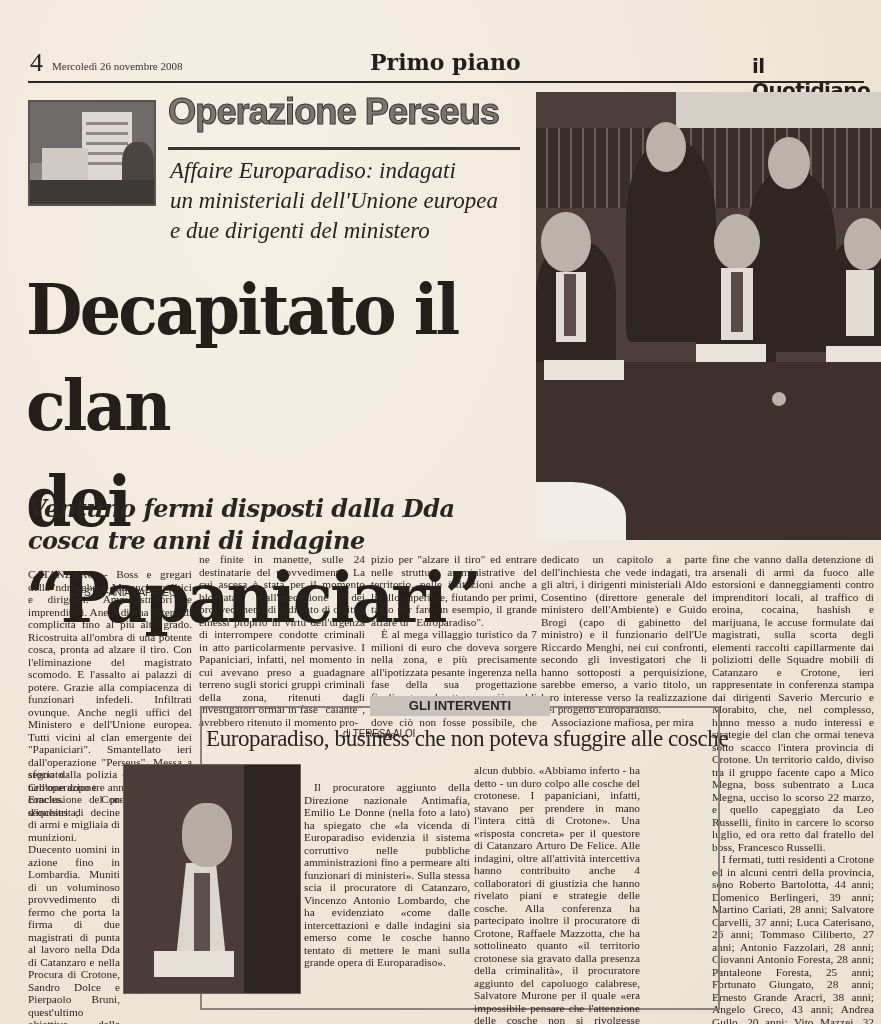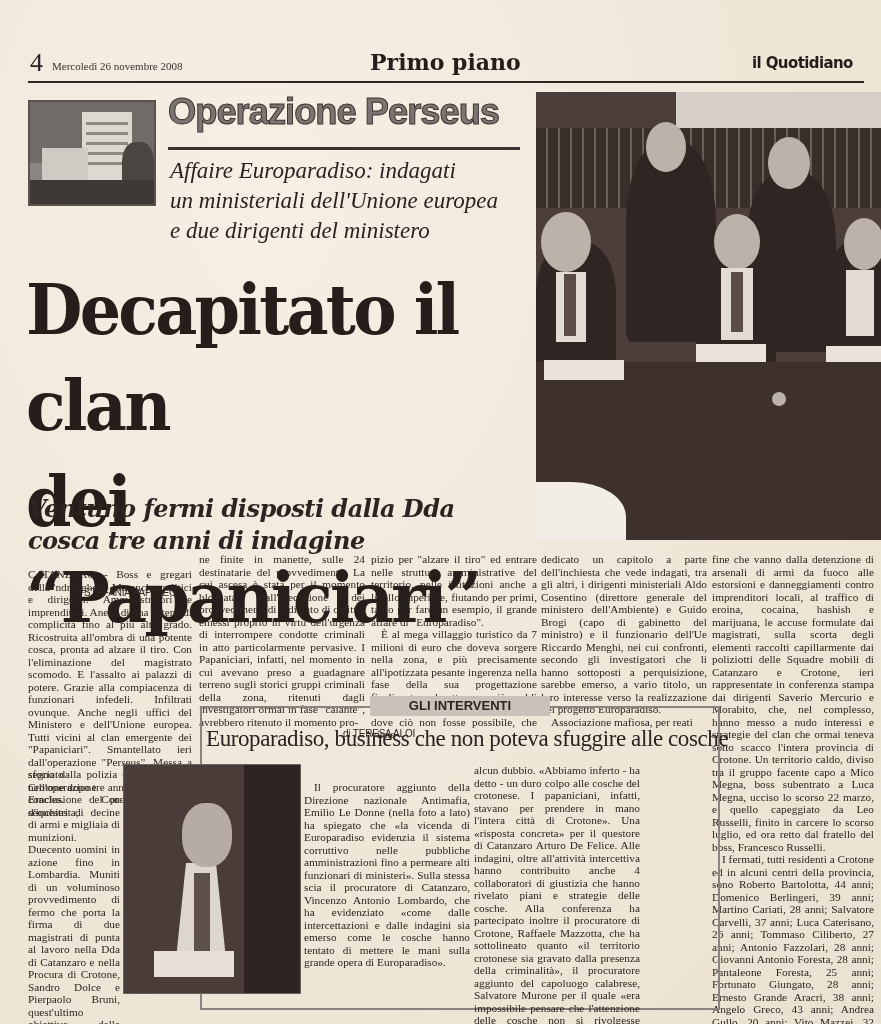--- a/index.html
+++ b/index.html
@@ -5,21 +5,21 @@
   html,body{margin:0;padding:0;}
   body{width:881px;height:1024px;background:#f3ece0;position:relative;overflow:hidden;
     font-family:"DejaVu Serif",serif;color:#2a2320;}
   .paper{position:absolute;inset:0;background:
     radial-gradient(ellipse at 30% 20%, #f6efe4 0%, #efe6d8 60%, #ebe1d2 100%);}
   .abs{position:absolute;}
   
   .pg-num{left:30px;top:50px;font-family:"Liberation Serif",serif;font-size:26px;line-height:26px;color:#2a2320;}
   .pg-date{left:52px;top:60px;font-family:"Liberation Serif",serif;font-size:11px;color:#3a302b;}
   .section{left:370px;top:50px;font-family:"DejaVu Serif",serif;font-weight:bold;font-size:22px;line-height:24px;color:#241d1a;}
-  .brand{left:752px;top:54px;font-family:"DejaVu Sans",sans-serif;font-weight:bold;font-size:15px;letter-spacing:-0.6px;color:#241d1a;}
+  .brand{left:752px;top:54px;font-family:"DejaVu Sans",sans-serif;font-weight:bold;font-size:20px;letter-spacing:-0.6px;color:#241d1a;}
   .rule{left:28px;top:81px;width:836px;height:2px;background:#2d2622;}
   
   .thumb{left:28px;top:100px;width:124px;height:102px;border:2px solid #5b524c;background:#8a8580;overflow:hidden;}
   .thumb .sky{position:absolute;left:0;top:0;width:100%;height:60%;background:#6f6b68;}
   .thumb .bld1{position:absolute;left:52px;top:10px;width:50px;height:78px;background:#dcd8d2;}
   .thumb .bld2{position:absolute;left:12px;top:46px;width:46px;height:40px;background:#cfcac4;}
   .thumb .win{position:absolute;left:56px;width:42px;height:3px;background:#8e8983;}
   .thumb .tree{position:absolute;left:0;top:78px;width:124px;height:26px;background:#3d3936;}
   .thumb .tree2{position:absolute;left:92px;top:40px;width:32px;height:50px;background:#4a4541;border-radius:40% 40% 0 0;}
   
@@ -138,21 +138,21 @@
   <p>ne finite in manette, sulle 24 destinatarie del provvedimento. La cui ascesa è stata per il momento bloccata dall'esecuzione dei provvedimenti di indiziato di delitto, emessi proprio in virtù dell'urgenza di interrompere condotte criminali in atto particolarmente pervasive. I Papaniciari, infatti, nel momento in cui avevano preso a guadagnare terreno sugli storici gruppi criminali della zona, ritenuti dagli investigatori ormai in fase "calante", avrebbero ritenuto il momento pro-</p>
 </div>
 
 <div class="abs col" style="left:371px;top:553px;width:166px;">
   <p>pizio per "alzare il tiro" ed entrare nelle strutture amministrative del territorio, nelle istituzioni anche a livello superiore, fiutando per primi, tanto per fare un esempio, il grande affare di "Europaradiso".</p>
   <p class="ind">È al mega villaggio turistico da 7 milioni di euro che doveva sorgere nella zona, e più precisamente all'ipotizzata pesante ingerenza nella fase della sua progettazione finalizzata ad ottenere più soldi possibile dall'Unione europea anche dove ciò non fosse possibile, che viene</p>
 </div>
 
 <div class="abs col" style="left:541px;top:553px;width:166px;">
   <p>dedicato un capitolo a parte dell'inchiesta che vede indagati, tra gli altri, i dirigenti ministeriali Aldo Cosentino (direttore generale del ministero dell'Ambiente) e Guido Brogi (capo di gabinetto del ministro) e il funzionario dell'Ue Riccardo Menghi, nei cui confronti, secondo gli investigatori che li hanno sottoposti a perquisizione, sarebbe emerso, a vario titolo, un loro interesse verso la realizzazione del progetto Europaradiso.</p>
-  <p class="ind">Associazione mafiosa, per reati</p>
+  <p class="ind">Associazione mafiosa, per mira</p>
 </div>
 
 <div class="abs col" style="left:712px;top:553px;width:162px;">
   <p>fine che vanno dalla detenzione di arsenali di armi da fuoco alle estorsioni e danneggiamenti contro imprenditori locali, al traffico di eroina, cocaina, hashish e marijuana, le accuse formulate dai magistrati, sulla scorta degli elementi raccolti capillarmente dai poliziotti delle Squadre mobili di Catanzaro e Crotone, ieri rappresentate in conferenza stampa dai dirigenti Saverio Mercurio e Morabito, che, nel complesso, hanno messo a nudo interessi e strategie del clan che ormai teneva sotto scacco l'intera provincia di Crotone. Un territorio caldo, diviso tra il gruppo facente capo a Mico Megna, boss subentrato a Luca Megna, ucciso lo scorso 22 marzo, e quello capeggiato da Leo Russelli, finito in carcere lo scorso luglio, ed ora retto dal fratello del boss, Francesco Russelli.</p>
   <p class="ind">I fermati, tutti residenti a Crotone ed in alcuni centri della provincia, sono Roberto Bartolotta, 44 anni; Domenico Berlingeri, 39 anni; Martino Cariati, 28 anni; Salvatore Carvelli, 37 anni; Luca Caterisano, 26 anni; Tommaso Ciliberto, 27 anni; Antonio Fazzolari, 28 anni; Giovanni Antonio Foresta, 28 anni; Pantaleone Foresta, 25 anni; Fortunato Giungato, 28 anni; Ernesto Grande Aracri, 38 anni; Angelo Greco, 43 anni; Andrea Gullo, 20 anni; Vito Mazzei, 32 anni; Fabio Pace, 24 anni; Giacomo Pacenza, 40 anni; Salvatore Pettinato, 31 anni; Antonio Francesco Russelli, 36 anni; Pasquale Scarriglia, 30 anni; Domenico Viola, 44 anni, Guerino Megna, fermato nella giornata di ieri all'ospedale di Bologna. Non sono stati ancora rintracciati, invece, Francesco Monti, Orlando Genovese ed Alfonso Carvelli.</p>
 </div>
 
 <div class="abs box"></div>
 <div class="abs box-label">GLI INTERVENTI</div>
 <div class="abs box-title">Europaradiso, business che non poteva sfuggire alle cosche</div>

